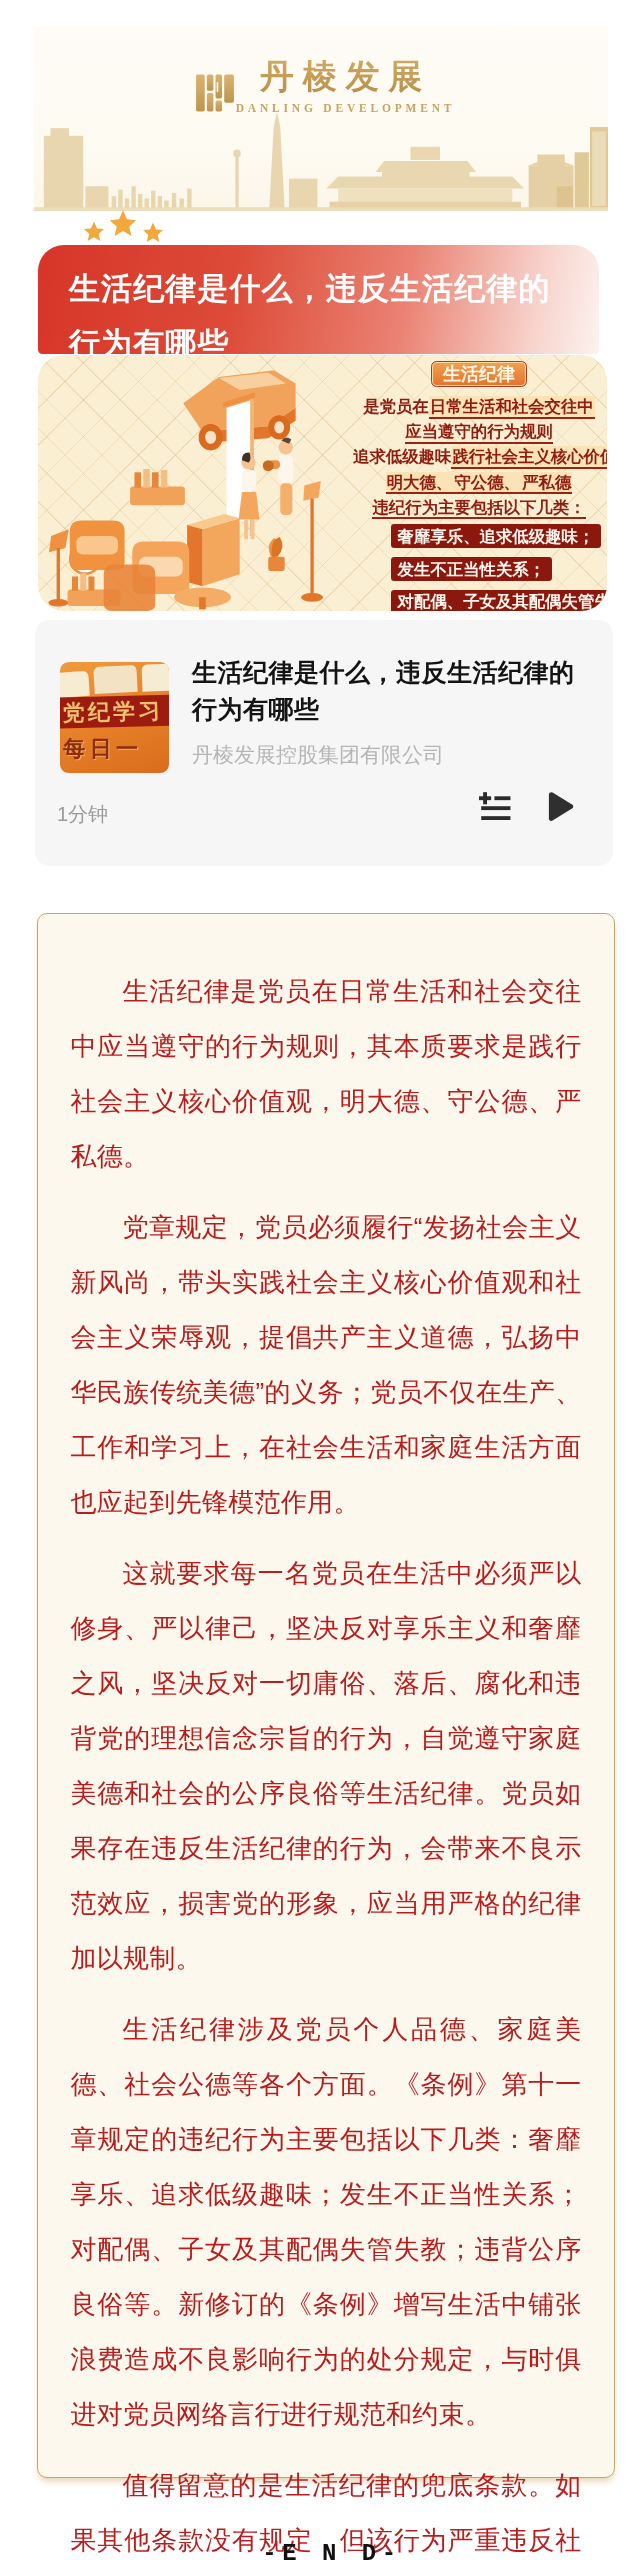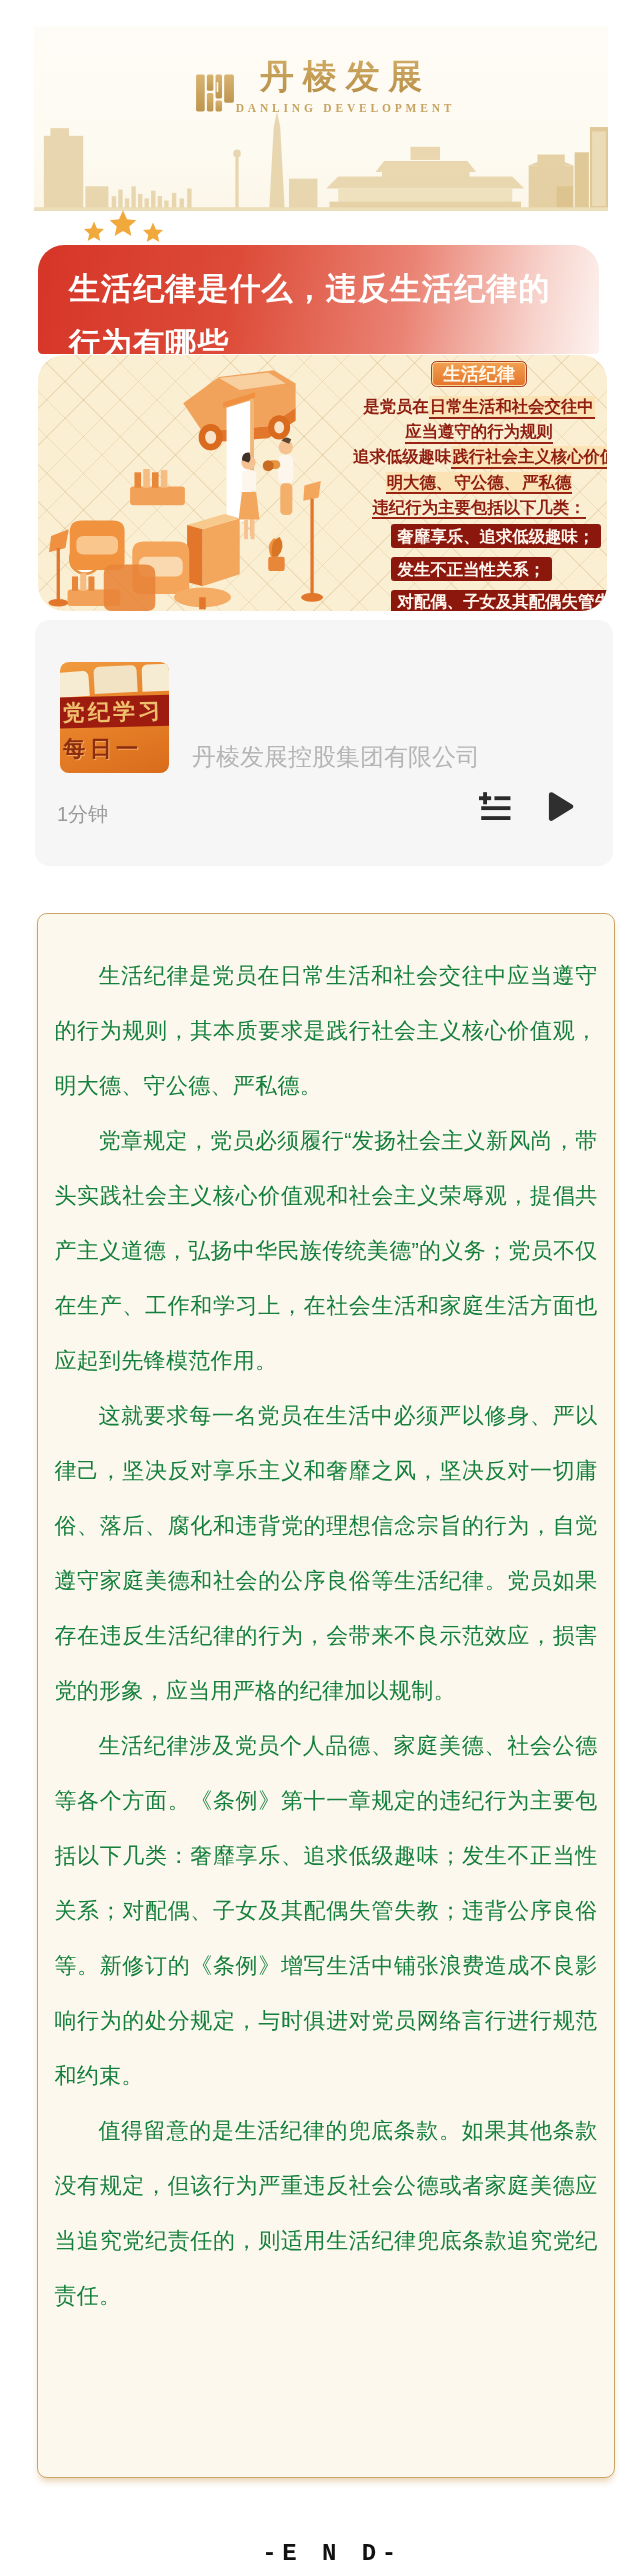--- a/index.html
+++ b/index.html
@@ -58,32 +58,32 @@
   .thumb .tab1{left:-8.8px;top:9.9px;width:38px;height:25px;transform:rotate(-4deg);}
   .thumb .tab2{left:34px;top:4.4px;width:43px;height:27px;transform:rotate(-3deg);background:#f2e3c4;}
   .thumb .tab3{left:82px;top:2.2px;width:38px;height:27px;transform:rotate(-2deg);}
   .thumb-band{position:absolute;left:-3.3px;top:34px;width:120px;height:31px;background:#9e1b10;
               transform:rotate(-1.5deg);display:flex;align-items:center;justify-content:flex-start;
               padding-left:5.5px;color:#eec06d;font-size:22px;font-weight:700;letter-spacing:3.3px;white-space:nowrap;}
   .thumb-big{position:absolute;left:3.3px;top:72px;width:120px;color:#8d2d10;font-size:22px;font-weight:700;
              letter-spacing:4.4px;white-space:nowrap;text-shadow:1.1px 1.1px 0 rgba(255,210,150,.55);}
   .audio-title{position:absolute;left:157px;top:34px;width:400px;color:#141414;
                font-size:25px;font-weight:700;line-height:37px;letter-spacing:0.5px;}
-  .audio-author{position:absolute;left:157px;top:121px;width:400px;color:#b5b5b5;font-size:24px;}
+  .audio-author{position:absolute;left:157px;top:121px;width:400px;color:#b5b5b5;font-size:21px;}
   .audio-duration{position:absolute;left:22px;top:181px;color:#9a9a9a;font-size:20px;}
   .playlist-btn{position:absolute;left:444px;top:171px;width:32px;height:31px;cursor:pointer;}
   .play-btn{position:absolute;left:512px;top:171px;width:27px;height:31px;cursor:pointer;}
 
   
   .article-card{position:absolute;left:37px;top:913px;width:578px;height:1565px;
                 box-sizing:border-box;background:#fcf8ed;border:1.1px solid #c9a467;border-radius:9.9px;
                 box-shadow:0 4.4px 7.7px -2.2px rgba(205,150,70,.45);}
   .article-body{padding:34px 16.4px 0;}
-  .article-body p{margin:0;text-indent:2em;text-align:justify;color:#15803d;
-                  font-size:22px;line-height:55px;letter-spacing:0.3px;}
+  .article-body p{margin:16px;text-indent:2em;text-align:justify;color:#b91c1c;
+                  font-size:26px;line-height:55px;letter-spacing:0.3px;}
 
   
   .end-mark{position:absolute;left:0;top:2540px;width:100%;text-align:center;
             color:#111;font-size:24px;font-weight:700;letter-spacing:5.5px;
             font-family:Liberation Mono, monospace;padding-left:12px;}
 </style>
 </head>
 <body>
 
 <div class="page">
@@ -283,20 +283,21 @@
   </div>
 
   <div class="audio-card">
     <div class="thumb">
       <div class="tab1"></div>
       <div class="tab2"></div>
       <div class="tab3"></div>
       <div class="thumb-band">党纪学习</div>
       <div class="thumb-big">每日一</div>
     </div>
+    <div class="audio-title">生活纪律是什么，违反生活纪律的行为有哪些</div>
     <div class="audio-author">丹棱发展控股集团有限公司</div>
     <div class="audio-duration">1分钟</div>
     <svg class="playlist-btn" viewBox="0 0 58 56">
       <g stroke="#2b2b2b" stroke-width="7" stroke-linecap="butt">
         <line x1="11" y1="2" x2="11" y2="24"></line>
         <line x1="0" y1="13" x2="22" y2="13"></line>
         <line x1="28" y1="13" x2="57" y2="13"></line>
         <line x1="4" y1="31" x2="57" y2="31"></line>
         <line x1="4" y1="49" x2="57" y2="49"></line>
       </g>

